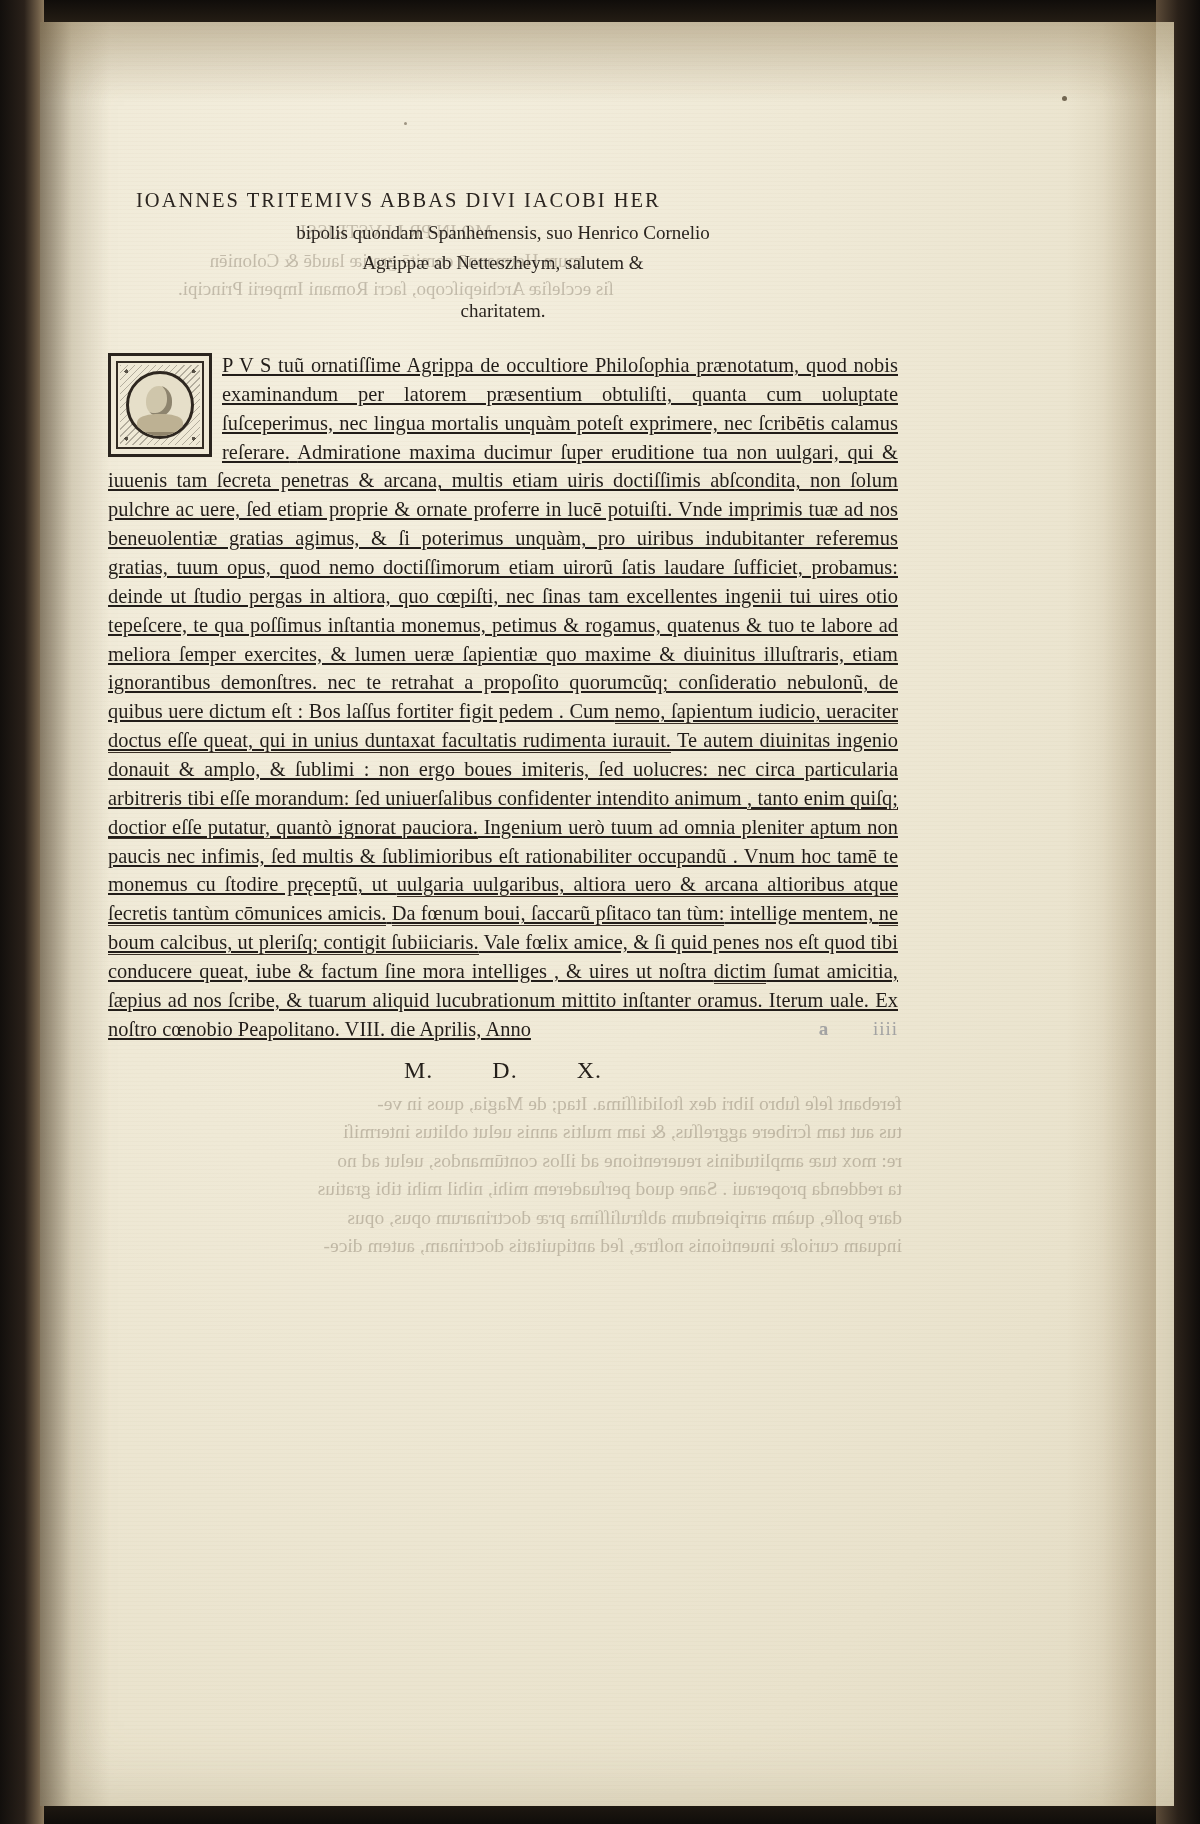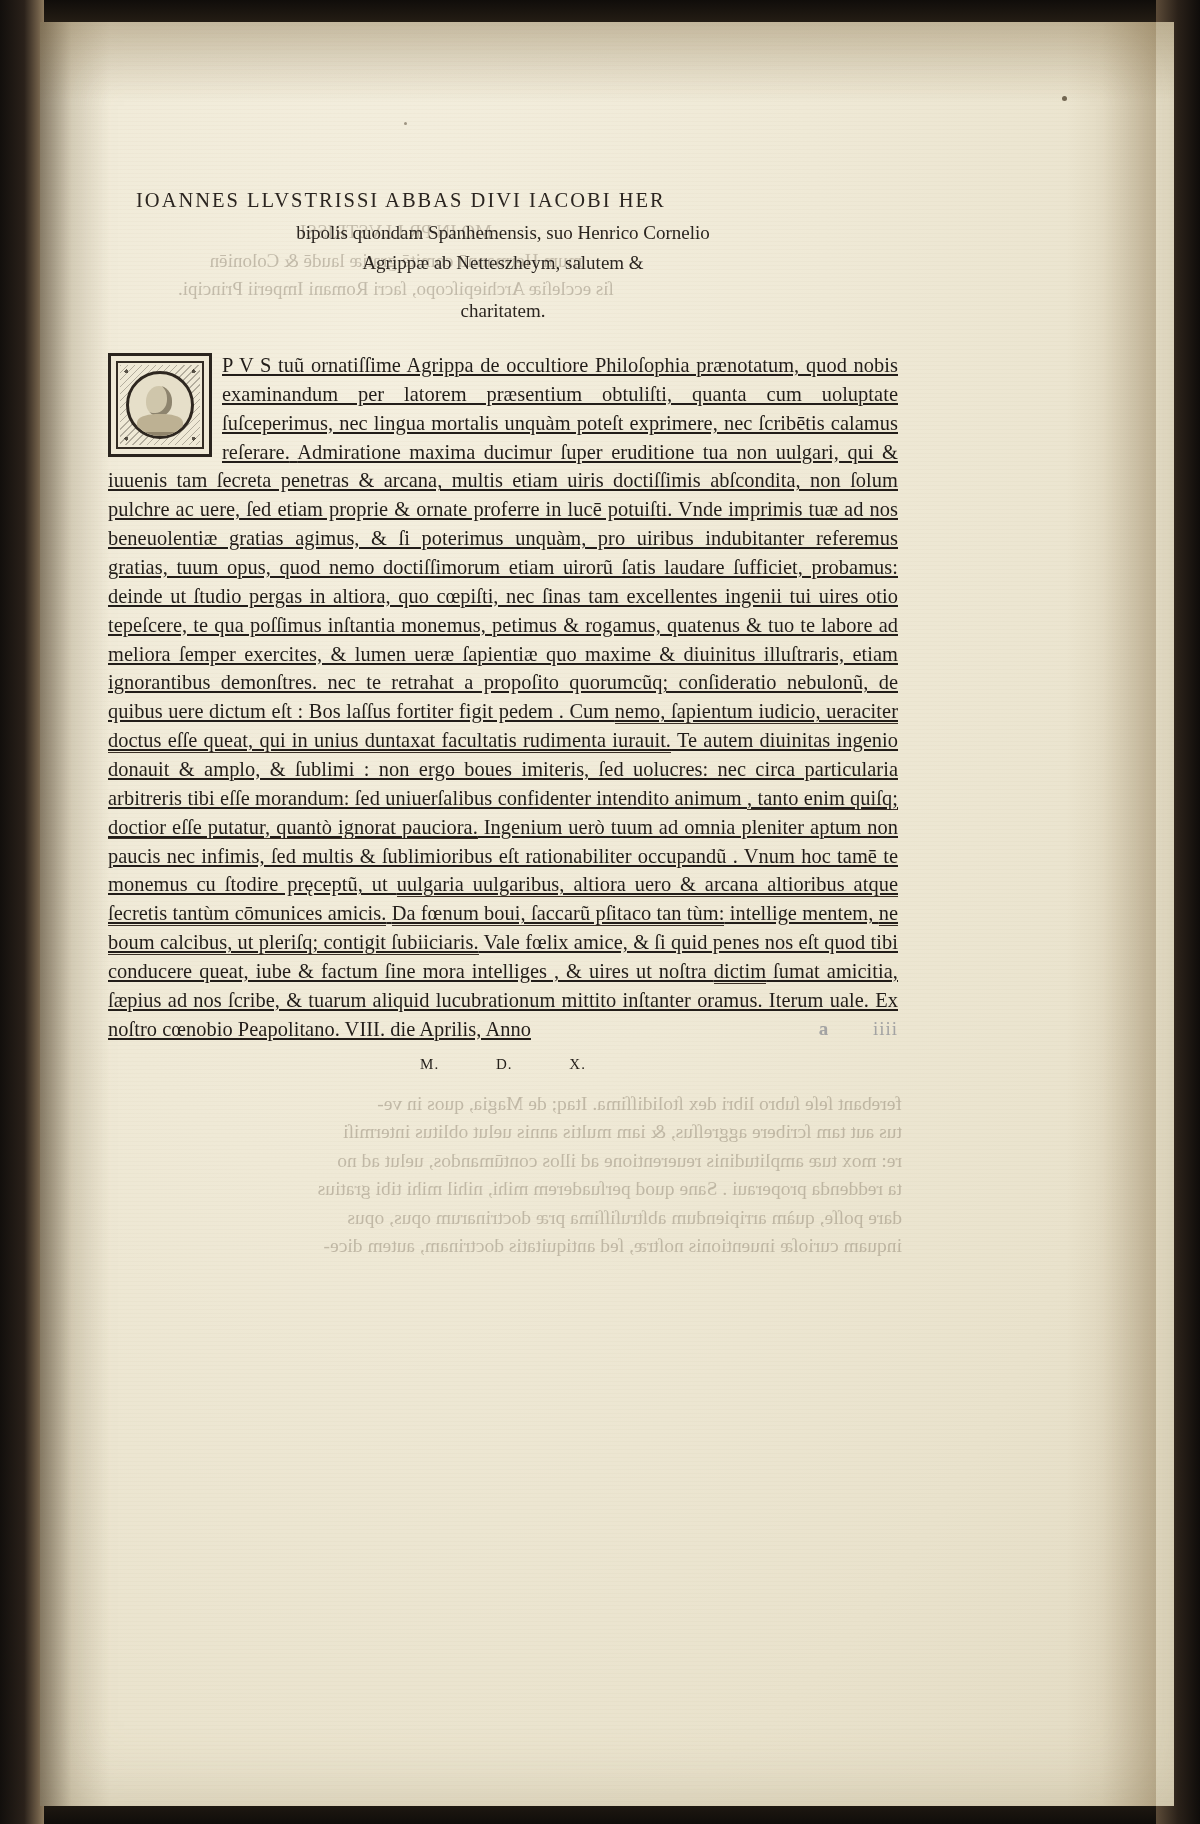--- a/index.html
+++ b/index.html
@@ -192,21 +192,21 @@
   
   .ul {
     border-bottom: 1.6px solid #3b3026;
     padding-bottom: 0.5px;
   }
 
   
   .dateline {
     margin-top: 10px;
     text-align: center;
-    font-size: 15px;
+    font-size: 24px;
     letter-spacing: 1px;
     color: #241f1a;
   }
   .dateline span { display: inline-block; margin: 0 26px; }
 
   
   .signature {
     position: absolute;
     left: 108px;
     top: 1018px;
@@ -264,21 +264,21 @@
 
   <div class="showthrough st-top">
     <div>MO IN PR        LLVSTRISSI</div>
     <div>mum Hermannū comitē   gratiæ laudē &amp; Coloniēn</div>
     <div>ſis eccleſiæ Archiepiſcopo, ſacri Romani Imperii Principi.</div>
   </div>
 
   <div class="textblock">
 
     <div class="heading">
-      <div class="line1">IOANNES LLVSTRISSI ABBAS DIVI IACOBI HER</div>
+      <div class="line1">IOANNES TRITEMIVS ABBAS DIVI IACOBI HER</div>
       <div class="line2">bipolis quondam Spanhemensis, suo Henrico Cornelio</div>
       <div class="line3">Agrippæ ab Netteszheym, salutem &amp;</div>
       <div class="line4">charitatem.</div>
     </div>
 
     <div class="body">
       <div class="initial">
         <div class="inner-frame"></div>
         <div class="hatch"></div>
         <div class="corner-dots"></div>

